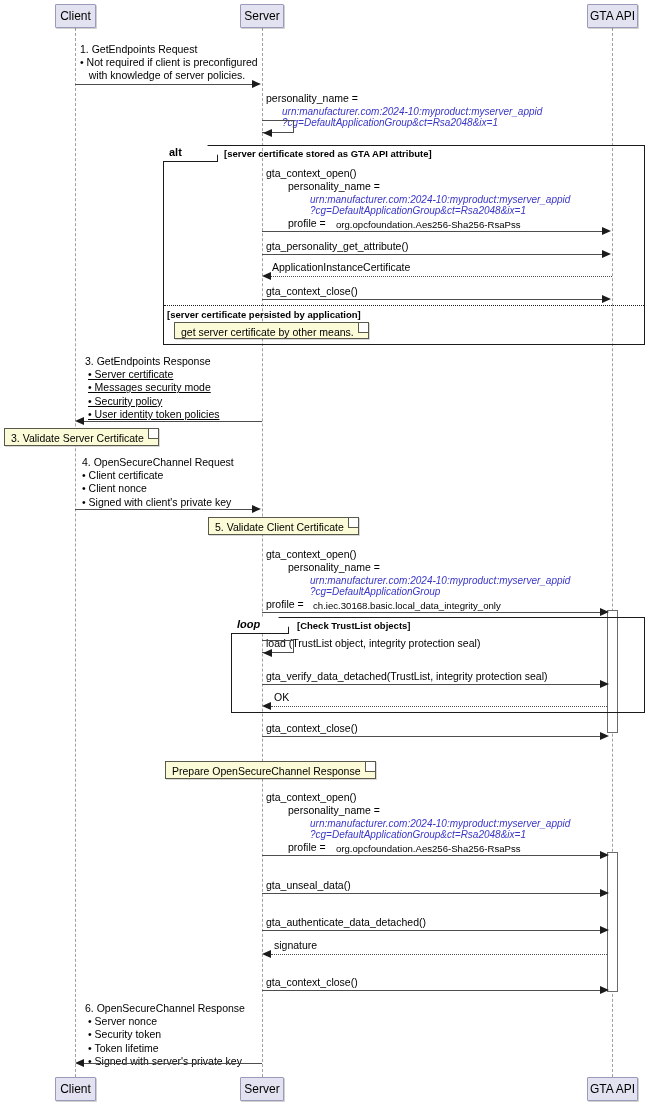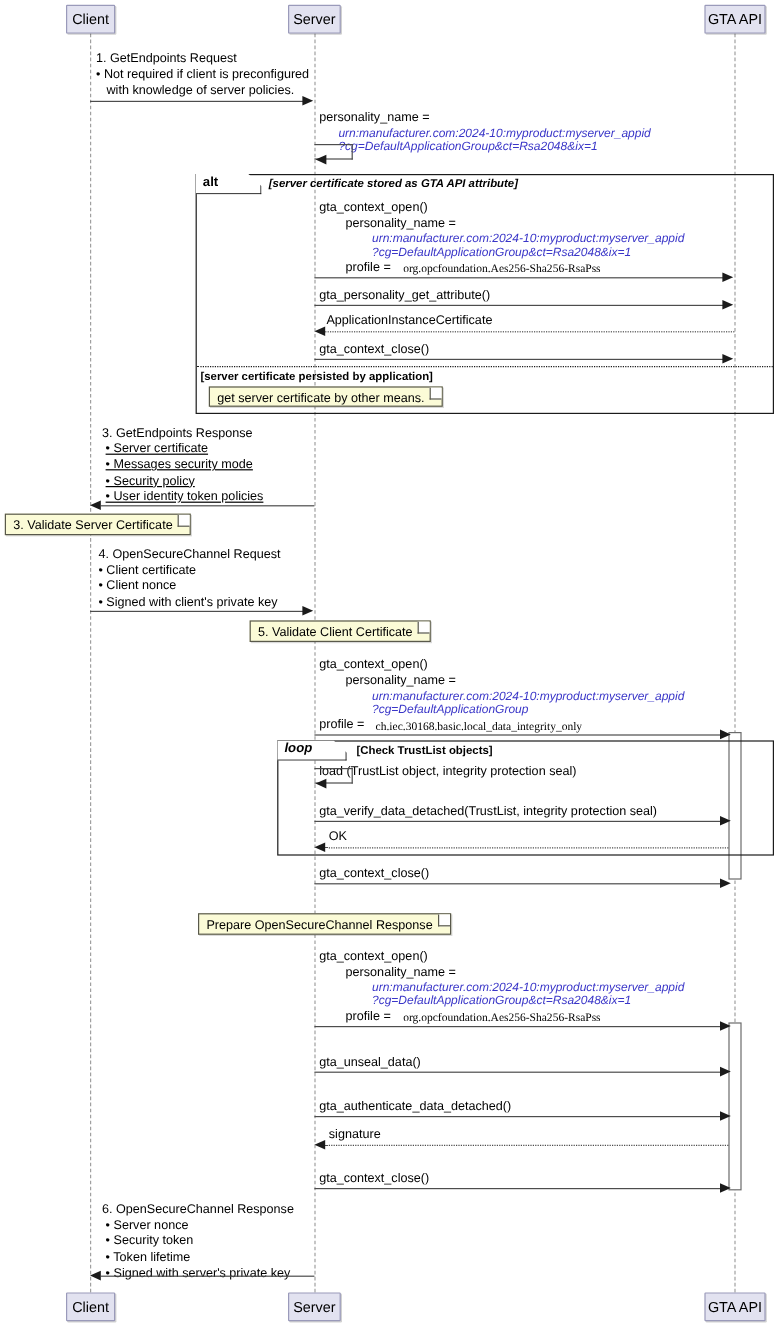--- a/index.html
+++ b/index.html
@@ -62,21 +62,21 @@
   
   .selfmsg{position:absolute;box-sizing:border-box;
     border:1.5px solid #4d4d4d;border-left:none;background:transparent;}
 
   
   .activation{position:absolute;box-sizing:border-box;
     background:#ffffff;border:1.4px solid #6b6b6b;}
 
   
   .txt{position:absolute;font-size:10.5px;line-height:13.2px;color:#000;white-space:pre;}
-  .mono{font-family:Liberation Serif, serif;font-size:9.6px;letter-spacing:0px;text-align:center;}
+  .mono{font-family:Liberation Sans, sans-serif;font-size:9.6px;letter-spacing:0px;text-align:center;}
   .urn{color:#3A36C8;font-style:italic;font-size:10px;}
   .bullets{position:absolute;font-size:10.5px;line-height:13.4px;color:#000;white-space:pre;}
 </style>
 </head>
 <body>
 
 <div id="canvas">
 
   <div class="lifeline" style="left:75px;top:28px;height:1049px;"></div>
   <div class="lifeline" style="left:262px;top:28px;height:1049px;"></div>
@@ -97,21 +97,21 @@
   <div class="arrowR" style="left:252px;top:79.5px;"></div>
 
   <div class="txt" style="left:266px;top:92px;">personality_name =</div>
   <div class="txt urn" style="left:282px;top:105px;">urn:manufacturer.com:2024-10:myproduct:myserver_appid</div>
   <div class="txt urn" style="left:282px;top:116px;">?cg=DefaultApplicationGroup&amp;ct=Rsa2048&amp;ix=1</div>
   <div class="selfmsg" style="left:262px;top:120px;width:32px;height:13px;"></div>
   <div class="arrowL" style="left:263px;top:128.5px;"></div>
 
   <div class="frame" style="left:163px;top:145px;width:482px;height:200px;"></div>
   <div class="frame-tab" style="left:163px;top:145px;width:55px;">alt</div>
-  <div class="frame-cond" style="left:224px;top:148px;font-style:italic;">[server certificate stored as GTA API attribute]</div>
+  <div class="frame-cond" style="left:224px;top:148px;">[server certificate stored as GTA API attribute]</div>
 
   <div class="txt" style="left:266px;top:167px;">gta_context_open()</div>
   <div class="txt" style="left:288px;top:180px;">personality_name =</div>
   <div class="txt urn" style="left:310px;top:193px;">urn:manufacturer.com:2024-10:myproduct:myserver_appid</div>
   <div class="txt urn" style="left:310px;top:204px;">?cg=DefaultApplicationGroup&amp;ct=Rsa2048&amp;ix=1</div>
   <div class="txt" style="left:288px;top:217px;">profile = </div>
   <div class="txt mono" style="left:336px;top:218px;">org.opcfoundation.Aes256-Sha256-RsaPss</div>
   <div class="msgline" style="left:262px;top:231px;width:341px;"></div>
   <div class="arrowR" style="left:602px;top:226.5px;"></div>
 

